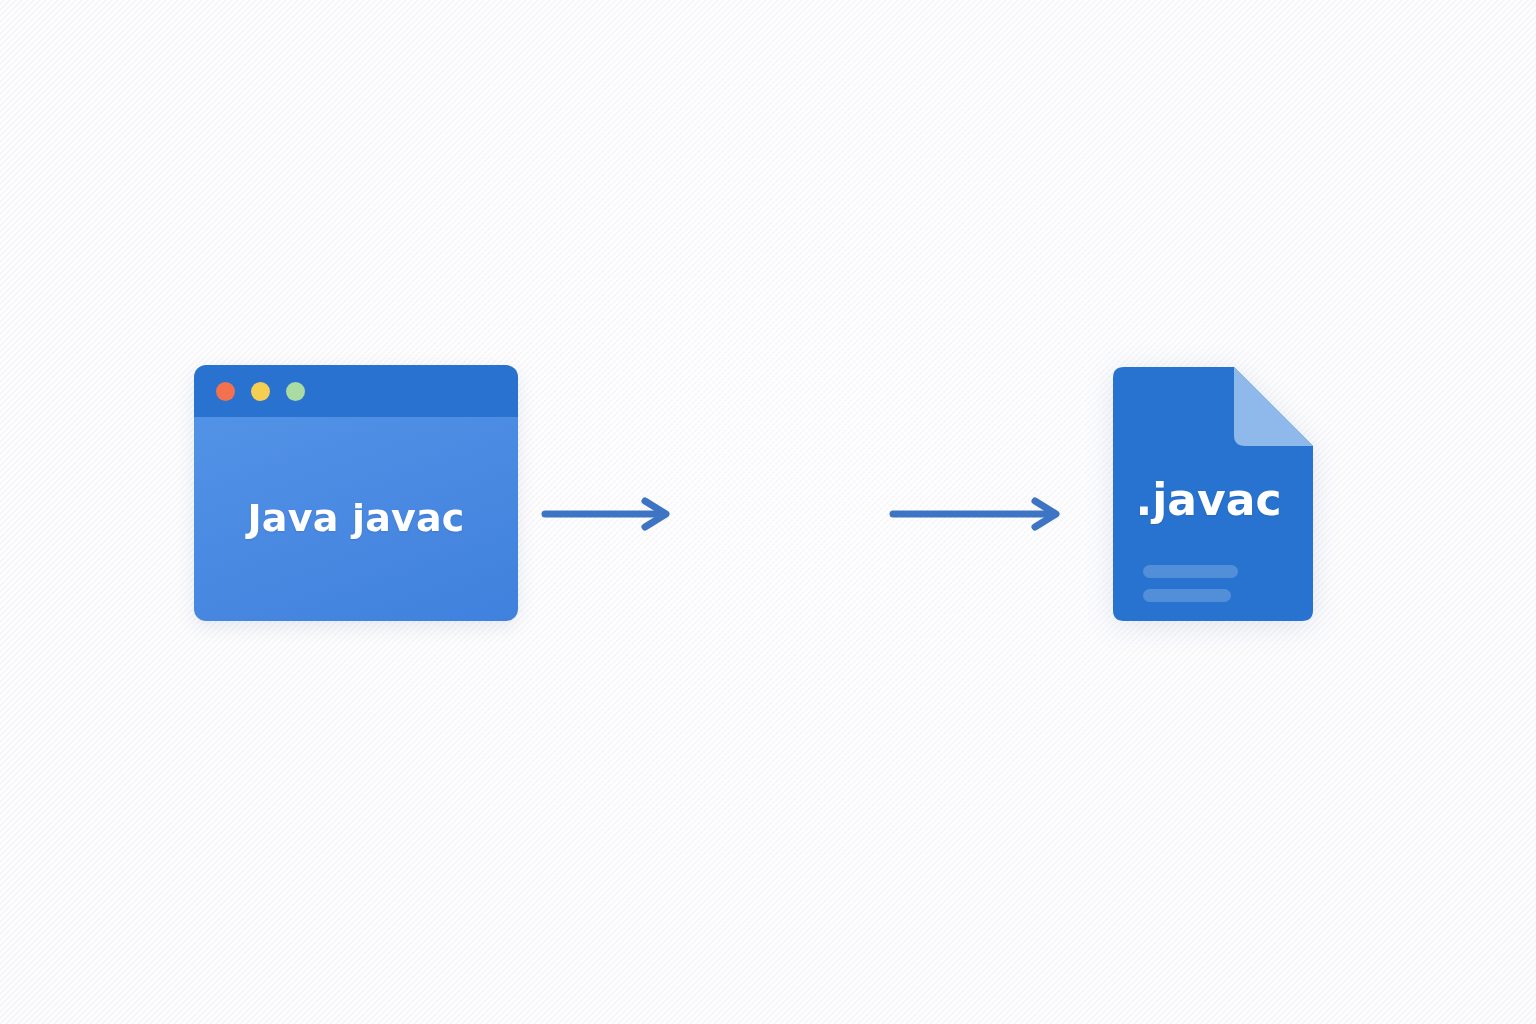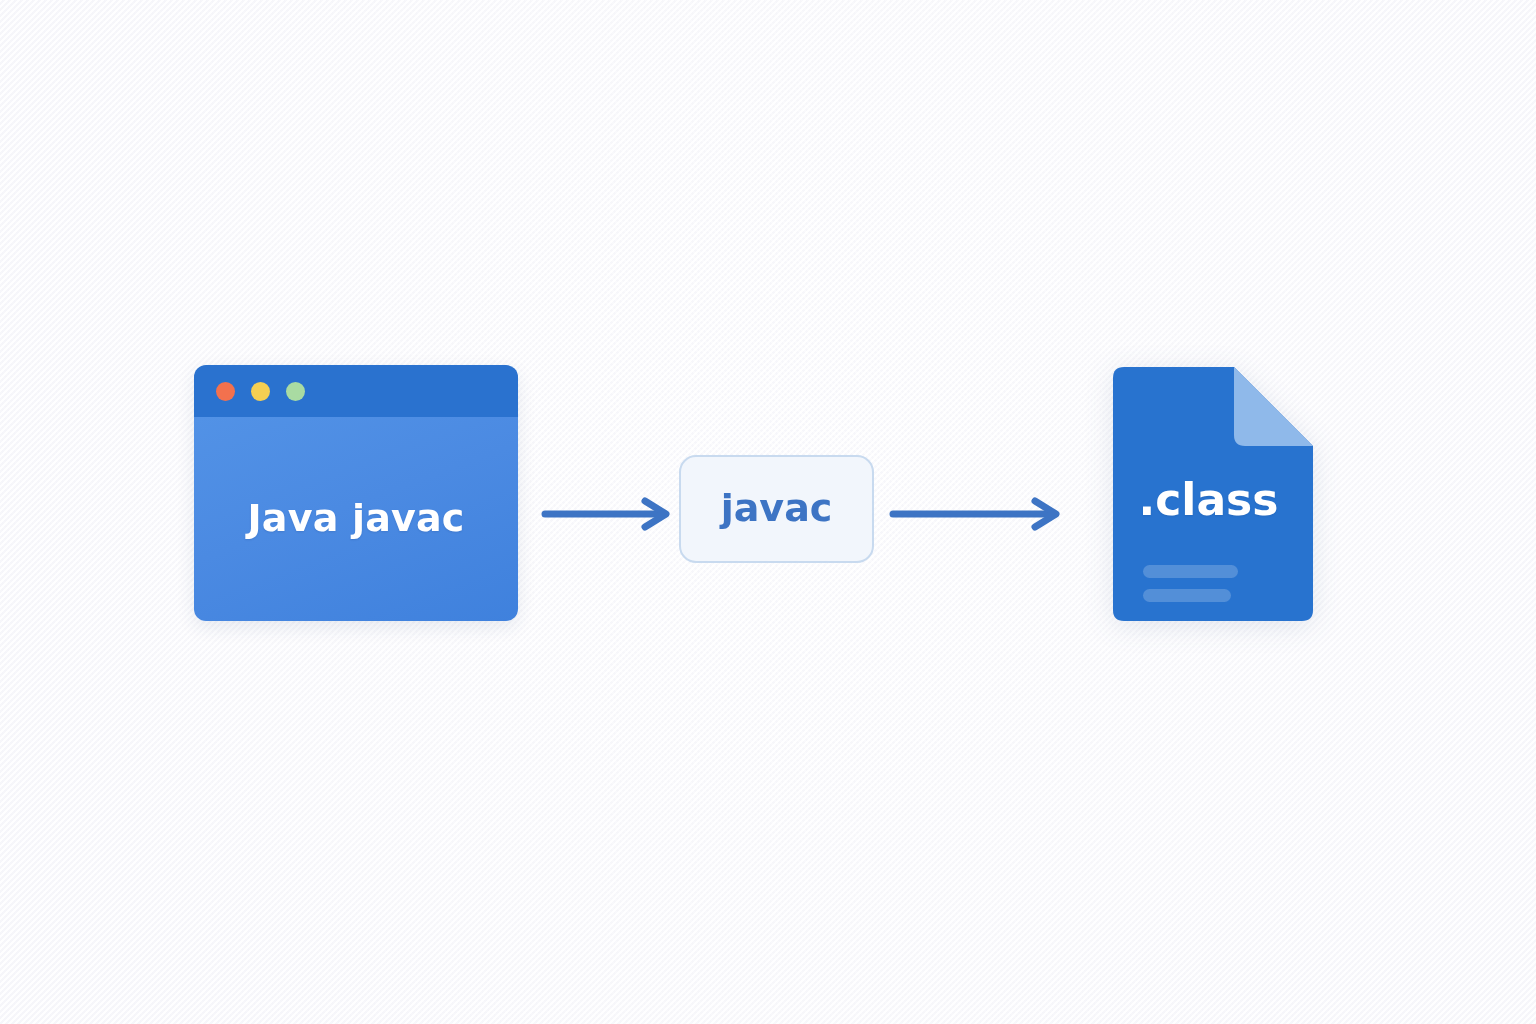--- a/index.html
+++ b/index.html
@@ -155,32 +155,29 @@
     <div class="window-body">
       <span class="window-label">Java javac</span>
     </div>
   </div>
 
   <svg class="arrow" style="left:541px; top:496px;" width="140" height="36" viewBox="0 0 140 36">
     <line x1="4" y1="18" x2="116" y2="18" stroke="#3d74c4" stroke-width="7" stroke-linecap="round"></line>
     <polyline points="104,5 125,18 104,31" fill="none" stroke="#3d74c4" stroke-width="7" stroke-linecap="round" stroke-linejoin="round"></polyline>
   </svg>
 
-  <div class="javac-box">
-    <span class="javac-label">javac</span>
-  </div>
 
   <svg class="arrow" style="left:889px; top:496px;" width="182" height="36" viewBox="0 0 182 36">
     <line x1="4" y1="18" x2="158" y2="18" stroke="#3d74c4" stroke-width="7" stroke-linecap="round"></line>
     <polyline points="146,5 167,18 146,31" fill="none" stroke="#3d74c4" stroke-width="7" stroke-linecap="round" stroke-linejoin="round"></polyline>
   </svg>
 
   <div class="file-icon">
     <svg width="211" height="256" viewBox="0 0 211 256">
       <path d="M10 12 Q10 1 21 1 L131 1 L210 80 L210 244 Q210 255 199 255 L21 255 Q10 255 10 244 Z" fill="#2873cf"></path>
       <path d="M131 1 L210 80 L142 80 Q131 80 131 69 Z" fill="#8fb9ea"></path>
       <rect x="40" y="199" width="95" height="13" rx="6.5" fill="#ffffff" opacity="0.20"></rect>
       <rect x="40" y="223" width="88" height="13" rx="6.5" fill="#ffffff" opacity="0.20"></rect>
     </svg>
-    <span class="file-label">.class</span>
+    <span class="file-label">.javac</span>
   </div>
 
 </div>
 
 </body></html>

